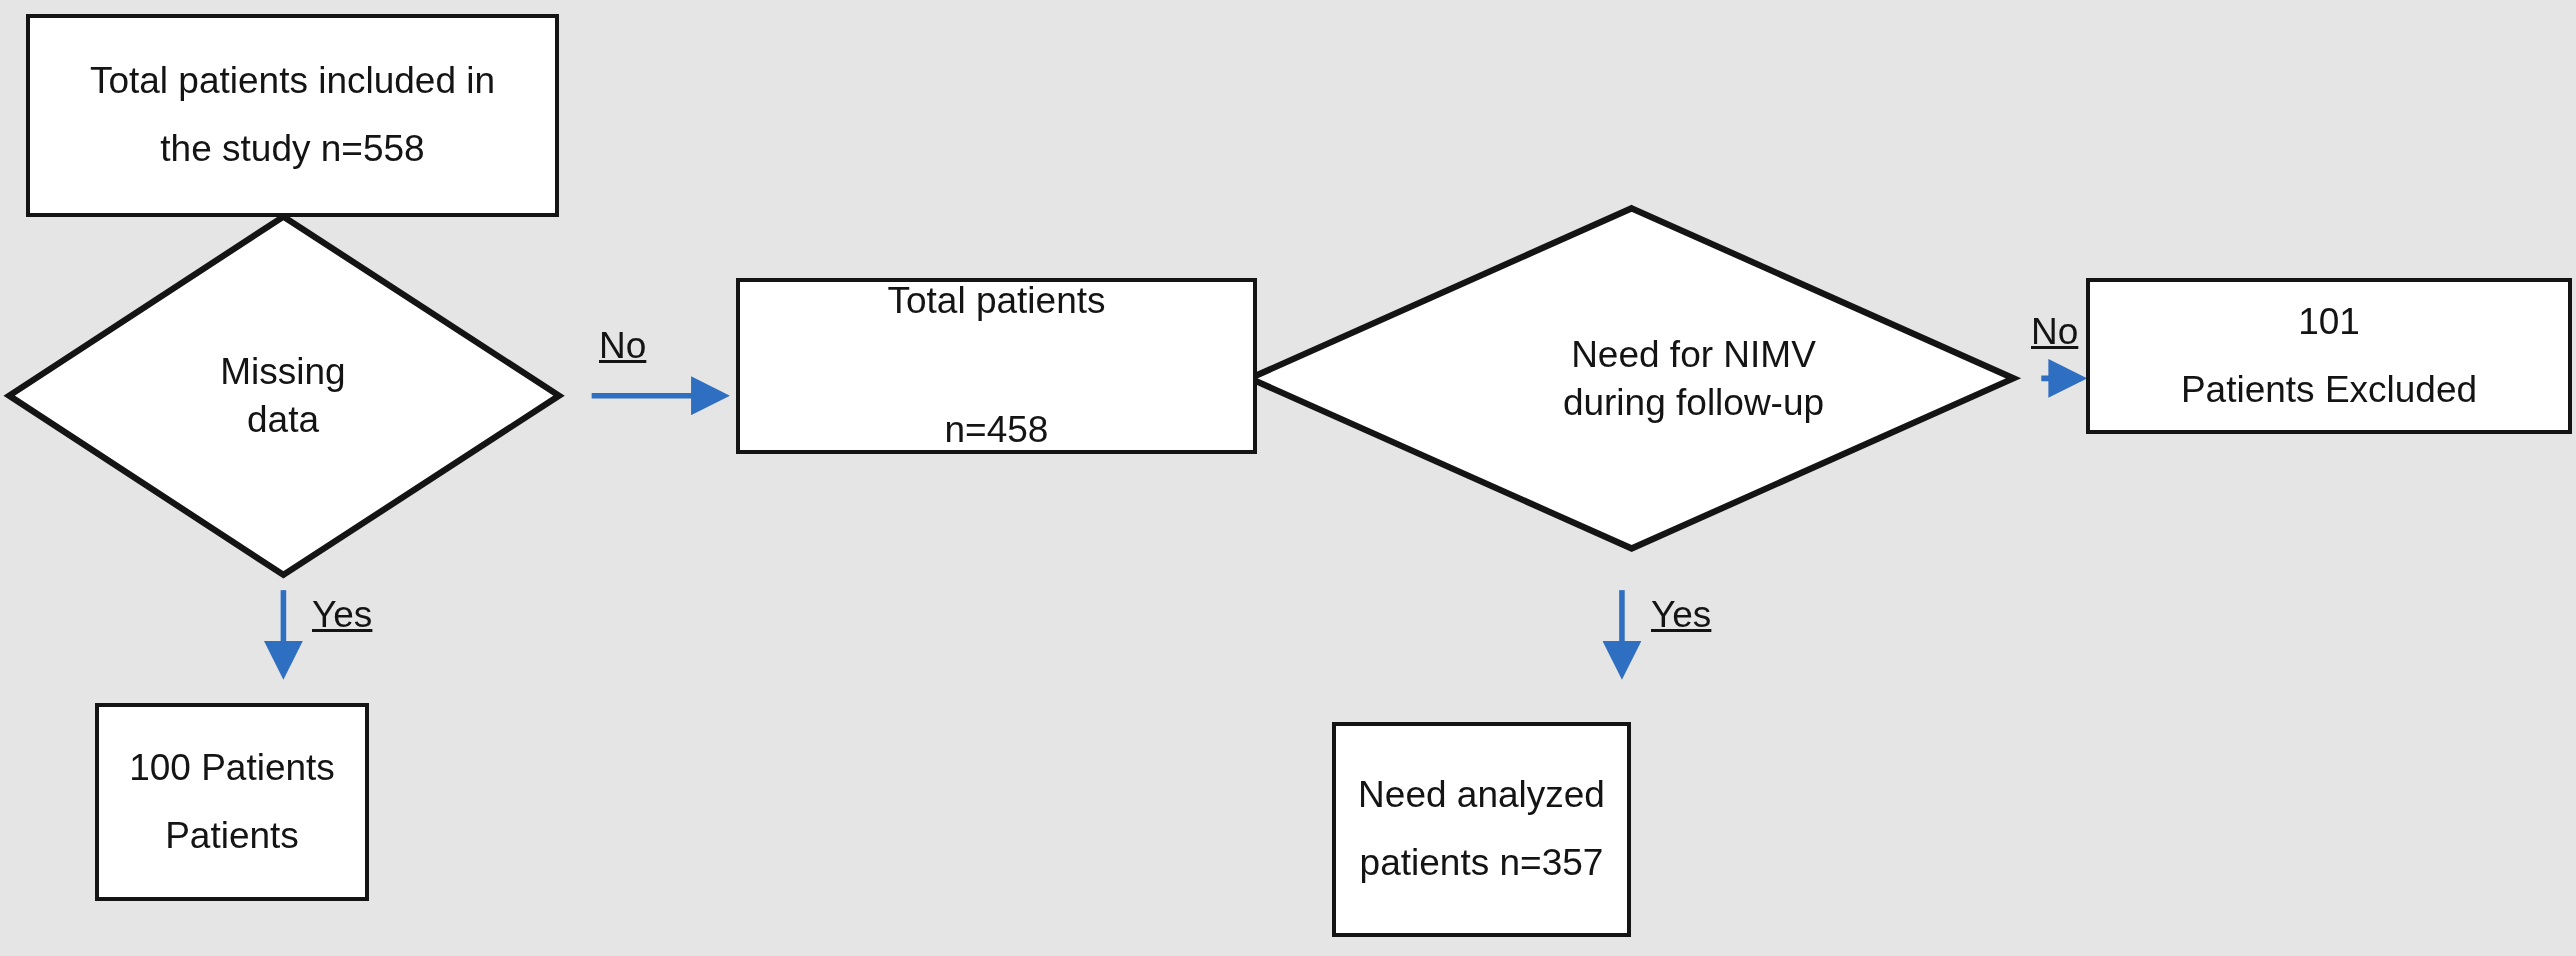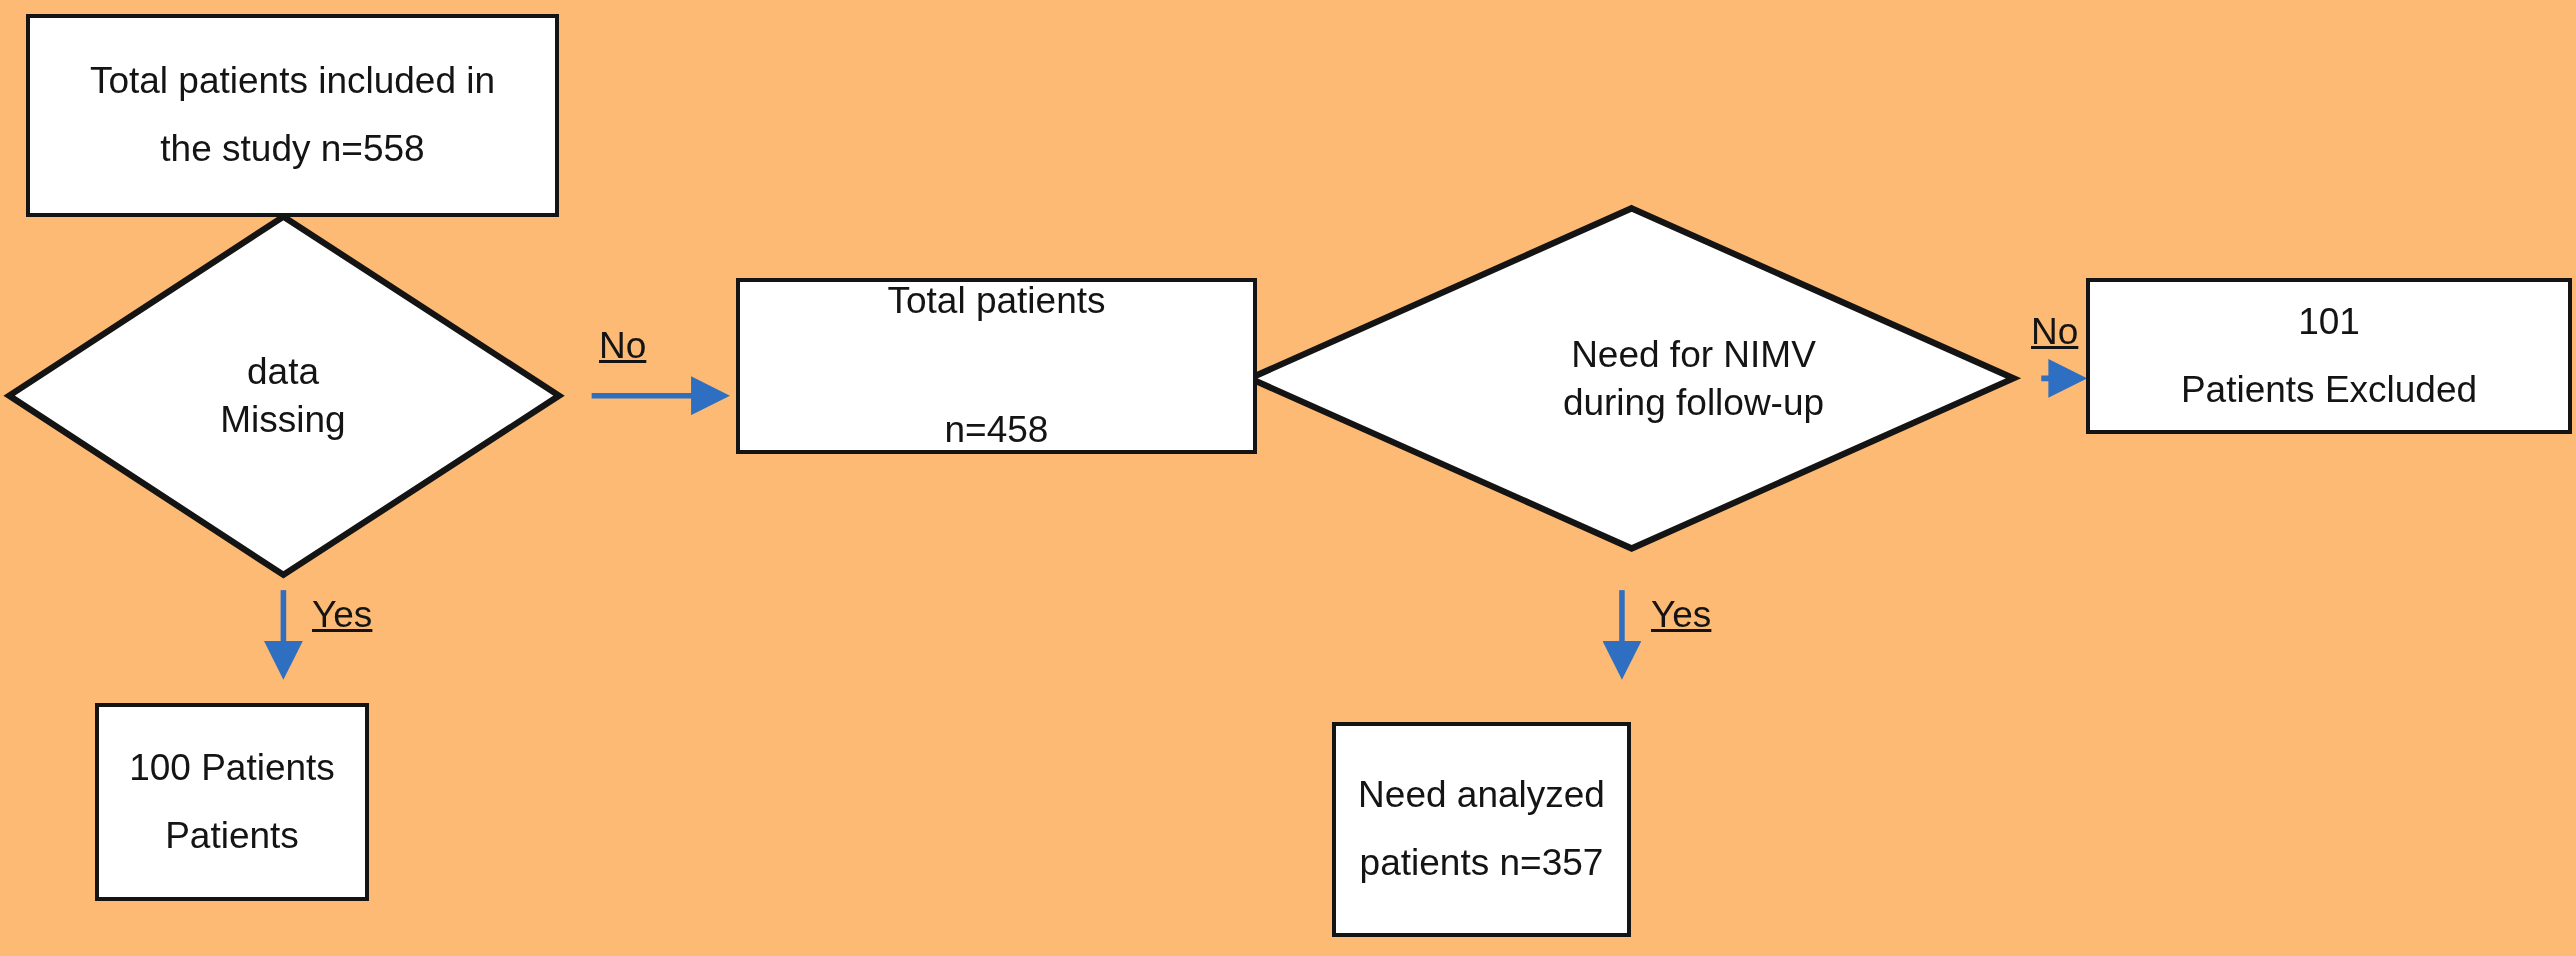--- a/index.html
+++ b/index.html
@@ -8,21 +8,21 @@
     padding: 0;
     background: #ffffff;
   }
   body {
     font-family: "Liberation Sans", sans-serif;
   }
   #canvas {
     position: relative;
     width: 2576px;
     height: 956px;
-    background: #fdba74;
+    background: #e5e5e5;
     overflow: hidden;
   }
   #flow-svg {
     position: absolute;
     left: 0;
     top: 0;
     width: 2576px;
     height: 956px;
   }
   .node-box {
@@ -114,22 +114,22 @@
     <span class="line">100 Patients</span>
     <span class="line">Patients</span>
   </div>
 
   <div class="node-box" style="left:1332px; top:722px; width:299px; height:215px; font-size:37px;">
     <span class="line">Need analyzed</span>
     <span class="line">patients n=357</span>
   </div>
 
   <div class="diamond-label" style="left:144px; top:326px; width:278px; height:139px; font-size:37px;">
+    <span class="line">Missing</span>
     <span class="line">data</span>
-    <span class="line">Missing</span>
   </div>
 
   <div class="diamond-label" style="left:1492px; top:309px; width:403px; height:139px; font-size:37px;">
     <span class="line">Need for NIMV</span>
     <span class="line">during follow-up</span>
   </div>
 
   <div class="edge-label" style="left:599px; top:325px; font-size:37px;">No</div>
 
   <div class="edge-label" style="left:312px; top:594px; font-size:37px;">Yes</div>

